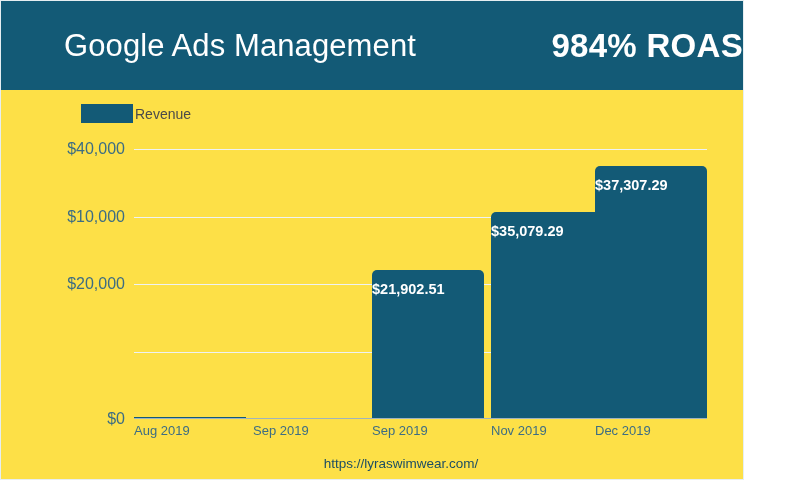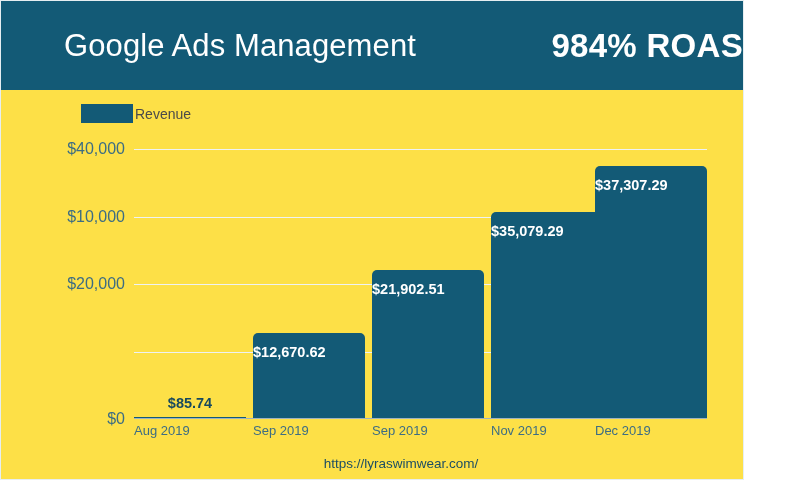--- a/index.html
+++ b/index.html
@@ -187,37 +187,33 @@
 
   <div id="plot">
     <div class="gridline" style="top:0px"></div>
     <div class="gridline" style="top:67.5px"></div>
     <div class="gridline" style="top:135px"></div>
     <div class="gridline" style="top:202.5px"></div>
     <div class="gridline baseline" style="top:269px"></div>
 
     <div class="bar" style="left:0px; width:112px; height:1px; bottom:1px; border-radius:0;"></div>
 
-    <div class="bar" style="left:119px; width:112px; height:85.5px; bottom:1px;">
-      <span class="bar-value">$12,670.62</span>
-    </div>
 
     <div class="bar" style="left:238px; width:112px; height:147.8px; bottom:1px;text-decoration:underline;">
       <span class="bar-value">$21,902.51</span>
     </div>
 
     <div class="bar" style="left:357px; width:112px; height:206px; bottom:1px;">
       <span class="bar-value">$35,079.29</span>
     </div>
 
     <div class="bar" style="left:461px; width:112px; height:251.8px; bottom:1px;">
       <span class="bar-value">$37,307.29</span>
     </div>
 
-    <span class="bar-value-outside" style="left:0px; top:246px;">$85.74</span>
   </div>
 
   <div>
     <div class="xlabel" style="left:133px">Aug 2019</div>
     <div class="xlabel" style="left:252px">Sep 2019</div>
     <div class="xlabel" style="left:371px">Sep 2019</div>
     <div class="xlabel" style="left:490px">Nov 2019</div>
     <div class="xlabel" style="left:594px">Dec 2019</div>
   </div>
 

